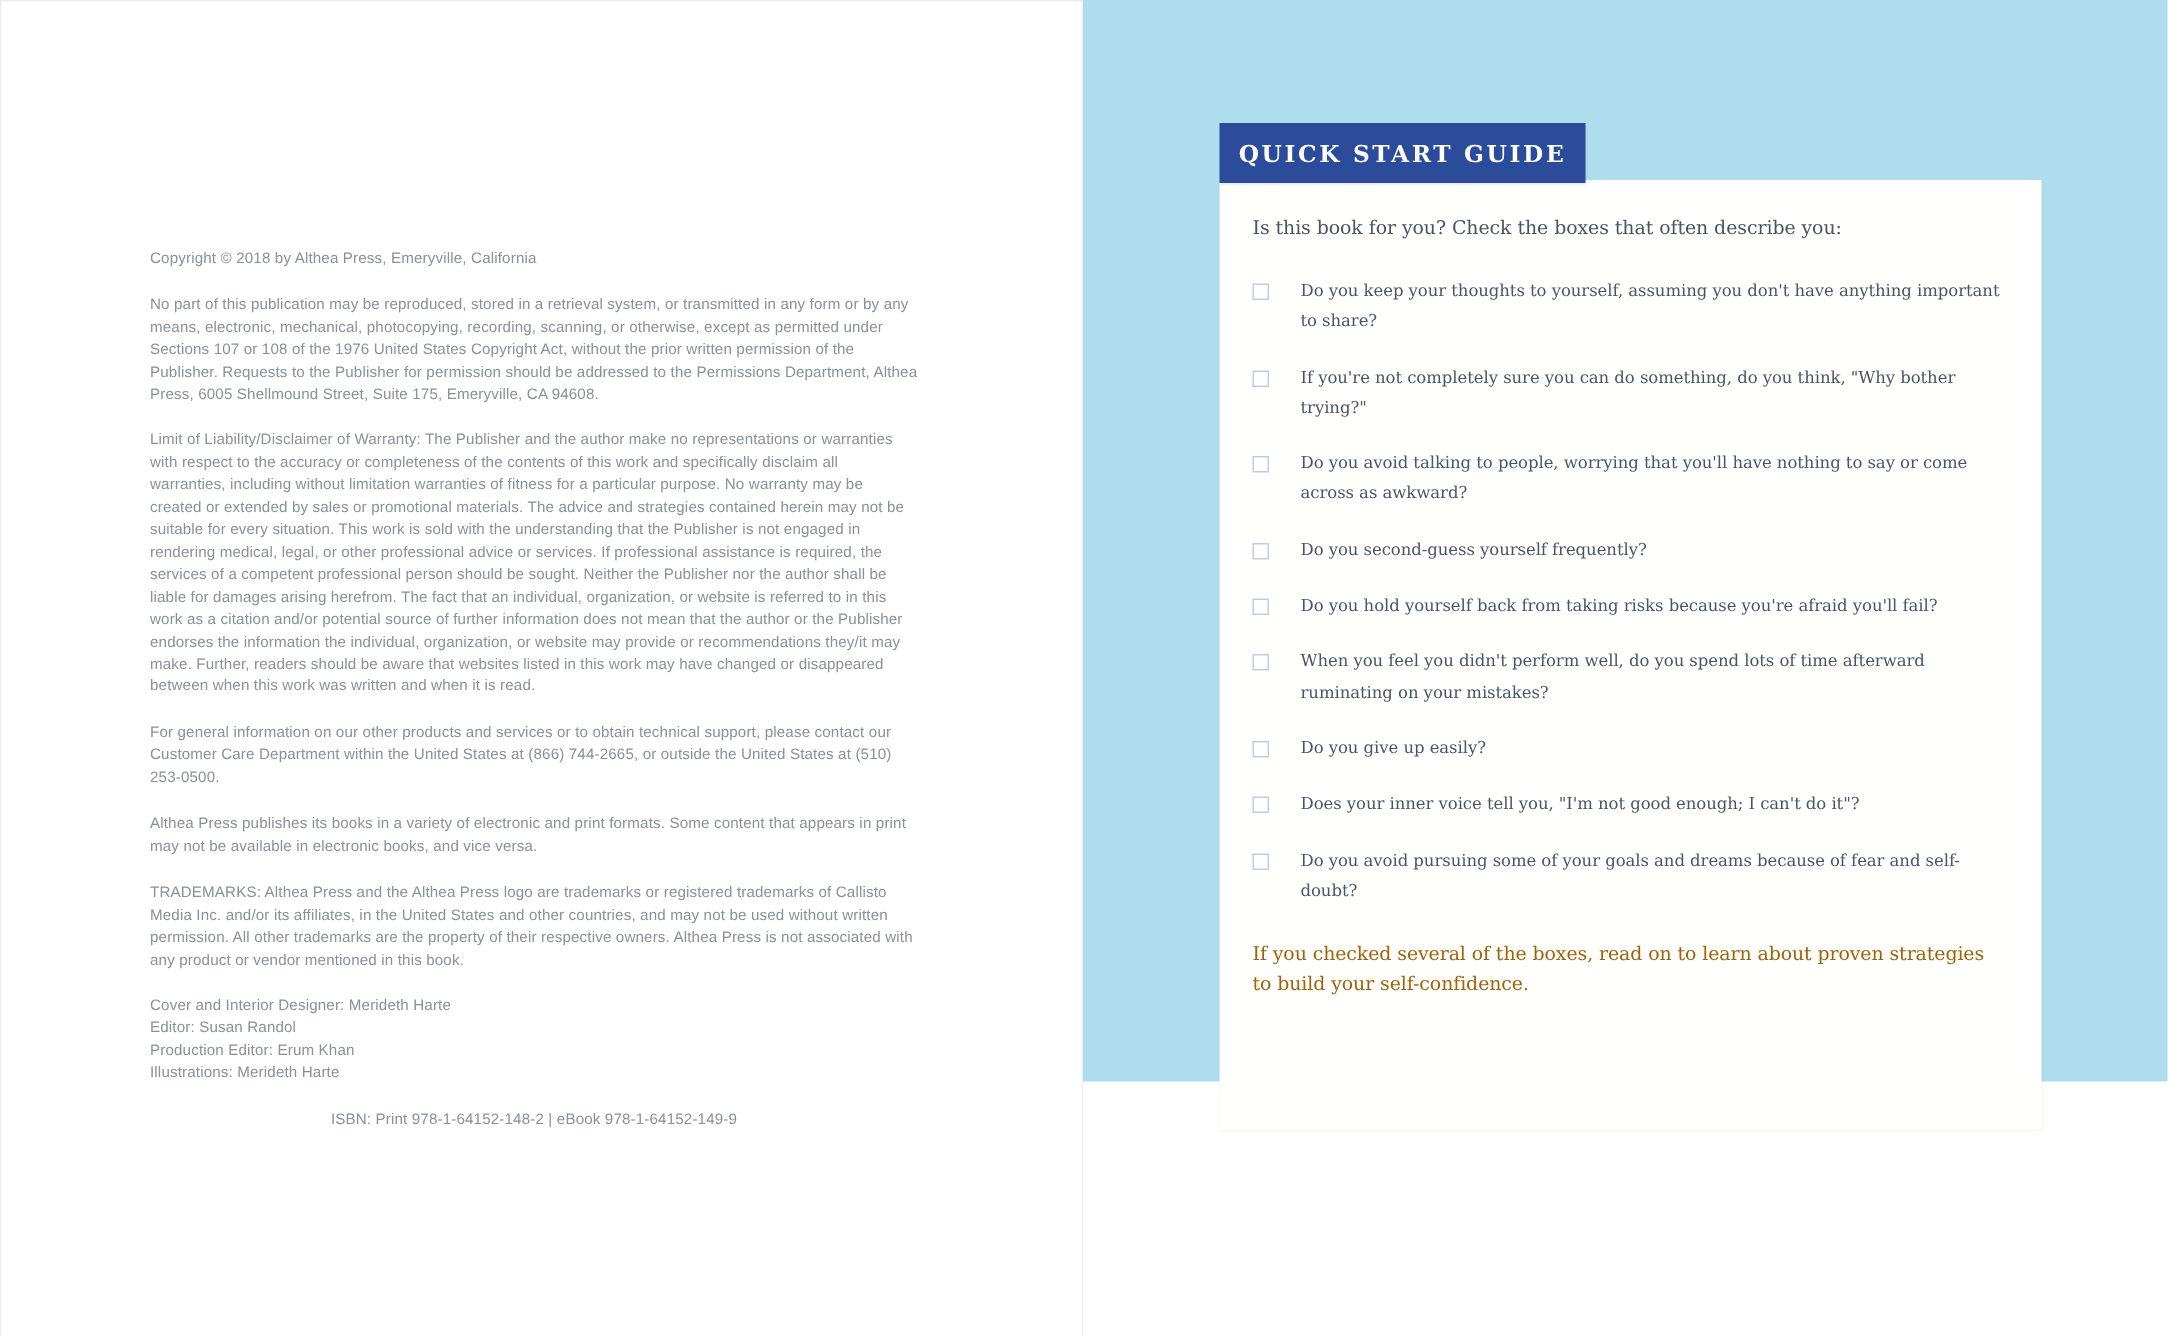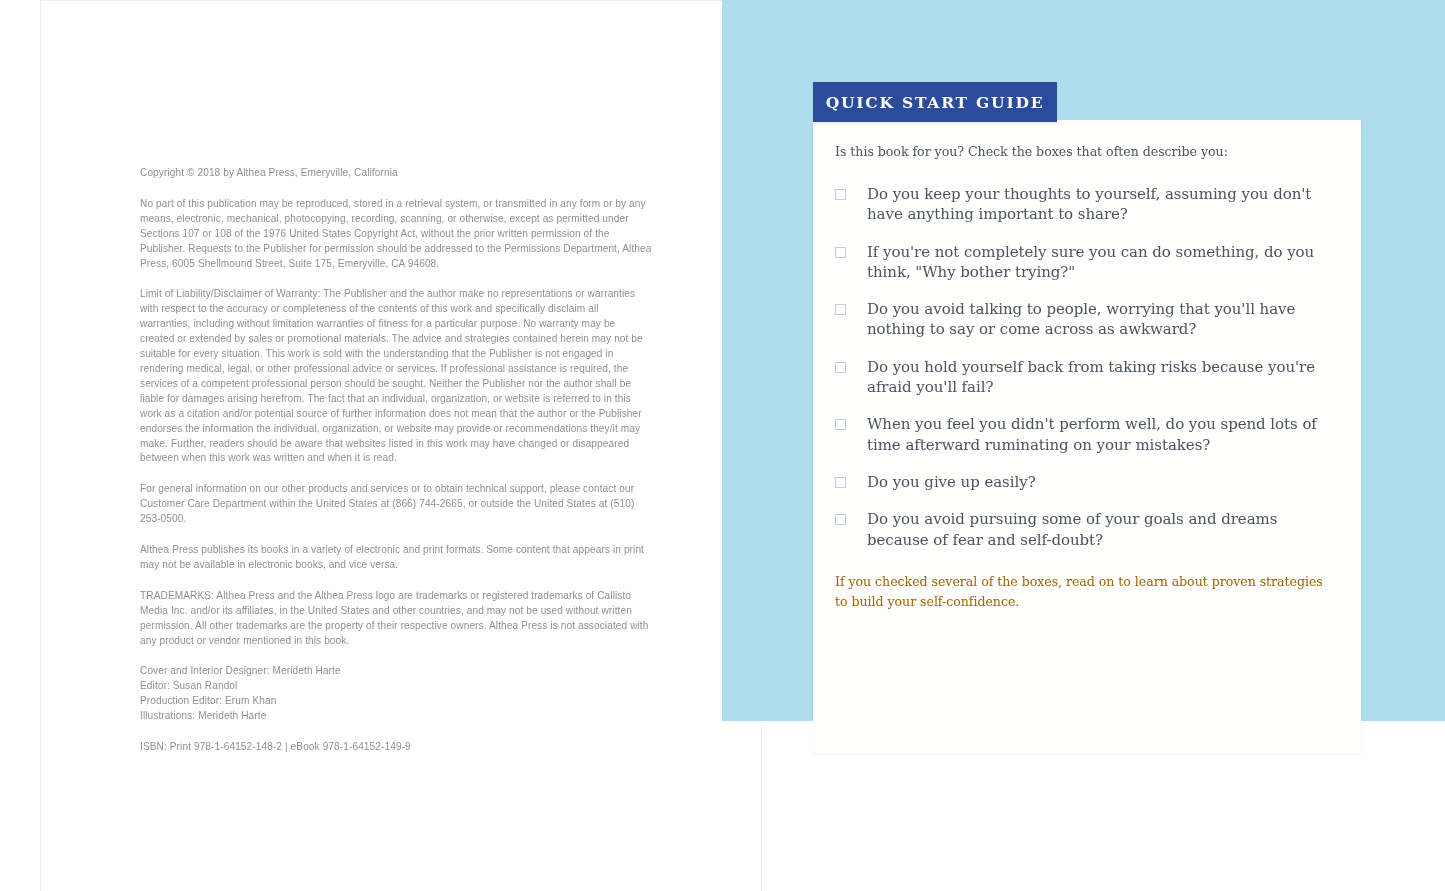--- a/index.html
+++ b/index.html
@@ -25,21 +25,20 @@
   
   .page-left {
     position: absolute;
     left: 0;
     top: 0;
     width: 722px;
     height: 891px;
     background: #ffffff;
     border-right: 1px solid #f0f0f0;
     box-sizing: border-box;
-    margin-left: 40px;
   }
   .page-left::before {
     content: "";
     position: absolute;
     left: 0; top: 0; bottom: 0;
     width: 1px;
     background: #ededed;
   }
   .page-left::after {
     content: "";
@@ -59,20 +58,21 @@
     font-size: 10.1px;
     line-height: 14.9px;
     letter-spacing: 0.01em;
   }
   .copyright-block p {
     margin: 0 0 16px 0;
     text-align: left;
   }
   .copyright-block p.tight {
     margin-bottom: 0;
+    text-align: center;
   }
   .credits-line {
     display: block;
   }
   .credits-block {
     margin-bottom: 16px;
   }
 
   
   .page-right {
@@ -151,21 +151,21 @@
     height: 11px;
     border: 1px solid #c3ced4;
     background: #ffffff;
     margin-top: 5px;
     margin-right: 21px;
     box-sizing: border-box;
   }
   .qsg-item-text {
     color: #4b545c;
     font-family: "DejaVu Serif", serif;
-    font-size: 15px;
+    font-size: 11px;
     line-height: 20.3px;
     letter-spacing: -0.004em;
     max-width: 470px;
   }
 
   .qsg-outro {
     color: #a16207;
     font-family: "DejaVu Serif", serif;
     font-size: 12.6px;
     line-height: 20.3px;
@@ -216,29 +216,37 @@
           <li class="qsg-item">
             <span class="checkbox-icon"></span>
             <span class="qsg-item-text">If you're not completely sure you can do something, do you think, "Why bother trying?"</span>
           </li>
           <li class="qsg-item">
             <span class="checkbox-icon"></span>
             <span class="qsg-item-text">Do you avoid talking to people, worrying that you'll have nothing to say or come across as awkward?</span>
           </li>
           <li class="qsg-item">
             <span class="checkbox-icon"></span>
+            <span class="qsg-item-text">Do you second-guess yourself frequently?</span>
+          </li>
+          <li class="qsg-item">
+            <span class="checkbox-icon"></span>
             <span class="qsg-item-text">Do you hold yourself back from taking risks because you're afraid you'll fail?</span>
           </li>
           <li class="qsg-item">
             <span class="checkbox-icon"></span>
             <span class="qsg-item-text">When you feel you didn't perform well, do you spend lots of time afterward ruminating on your mistakes?</span>
           </li>
           <li class="qsg-item">
             <span class="checkbox-icon"></span>
             <span class="qsg-item-text">Do you give up easily?</span>
+          </li>
+          <li class="qsg-item">
+            <span class="checkbox-icon"></span>
+            <span class="qsg-item-text">Does your inner voice tell you, "I'm not good enough; I can't do it"?</span>
           </li>
           <li class="qsg-item">
             <span class="checkbox-icon"></span>
             <span class="qsg-item-text">Do you avoid pursuing some of your goals and dreams because of fear and self-doubt?</span>
           </li>
         </ul>
 
         <p class="qsg-outro">If you checked several of the boxes, read on to learn about proven strategies to build your self-confidence.</p>
 
       </div>

